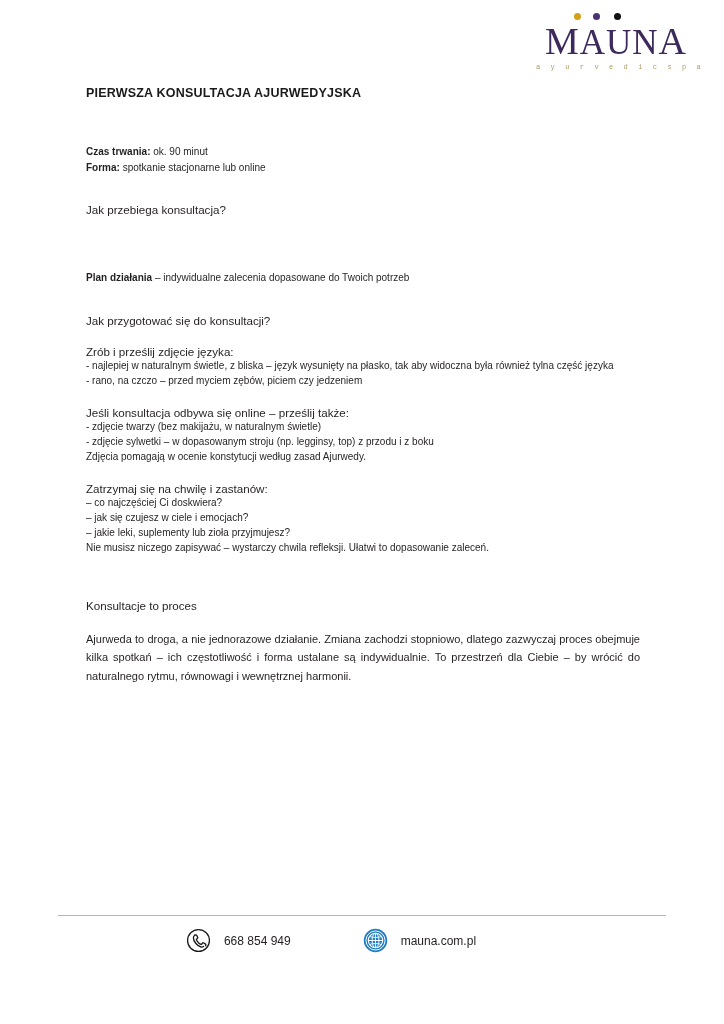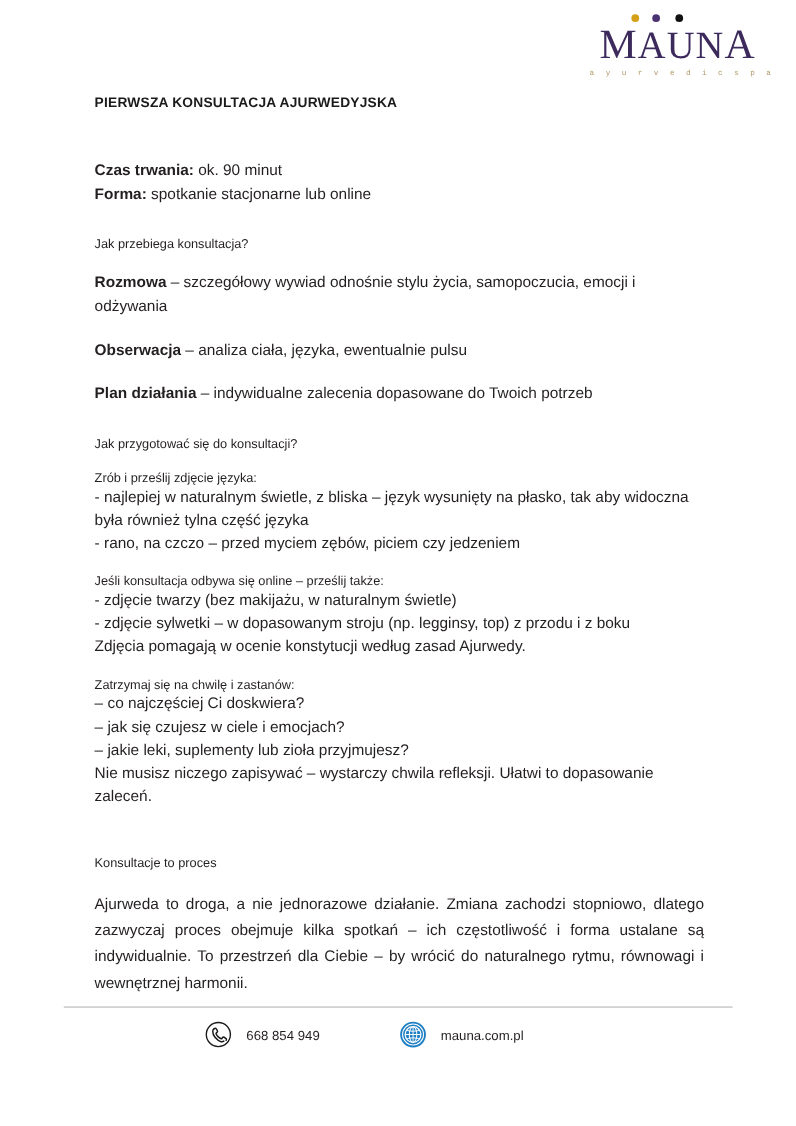--- a/index.html
+++ b/index.html
@@ -73,36 +73,36 @@
 
   h1.doc-title {
     font-size: 12.5px;
     font-weight: bold;
     letter-spacing: 0.2px;
     margin: 0;
     color: #1a1a1a;
   }
 
   .para {
-    font-size: 14px;
+    font-size: 10px;
     line-height: 1.55;
     margin: 0;
     color: #231f20;
   }
   .para.tight { line-height: 1.5; }
   .b { font-weight: bold; }
 
   .gap-xl { height: 44px; }
   .gap-lg { height: 28px; }
   .gap-md { height: 18px; }
 
   .justified {
     text-align: justify;
     text-justify: inter-word;
-    font-size: 14px;
+    font-size: 11px;
     line-height: 1.72;
     margin: 0;
   }
 
   .heading {
     font-size: 11.6px;
     font-weight: normal;
     margin: 0;
   }
 
@@ -164,25 +164,23 @@
 
     <p class="para"><span class="b">Czas trwania:</span><span> ok. 90 minut</span></p>
     <p class="para"><span class="b">Forma:</span><span> spotkanie stacjonarne lub online</span></p>
 
     <div class="gap-lg"></div>
 
     <p class="heading">Jak przebiega konsultacja?</p>
 
     <div class="gap-md"></div>
 
-    <p class="para"><span class="b">Rozmowa</span><span> – szczegółowy wywiad odnośnie stylu życia, samopoczucia, emocji i odżywania</span></p>
-
-    <div class="gap-md"></div>
-
-    <p class="para"><span class="b">Obserwacja</span><span> – analiza ciała, języka, ewentualnie pulsu</span></p>
+
+    <div class="gap-md"></div>
+
 
     <div class="gap-md"></div>
 
     <p class="para"><span class="b">Plan działania</span><span> – indywidualne zalecenia dopasowane do Twoich potrzeb</span></p>
 
     <div class="gap-lg"></div>
 
     <p class="heading">Jak przygotować się do konsultacji?</p>
 
     <div class="gap-md"></div>

